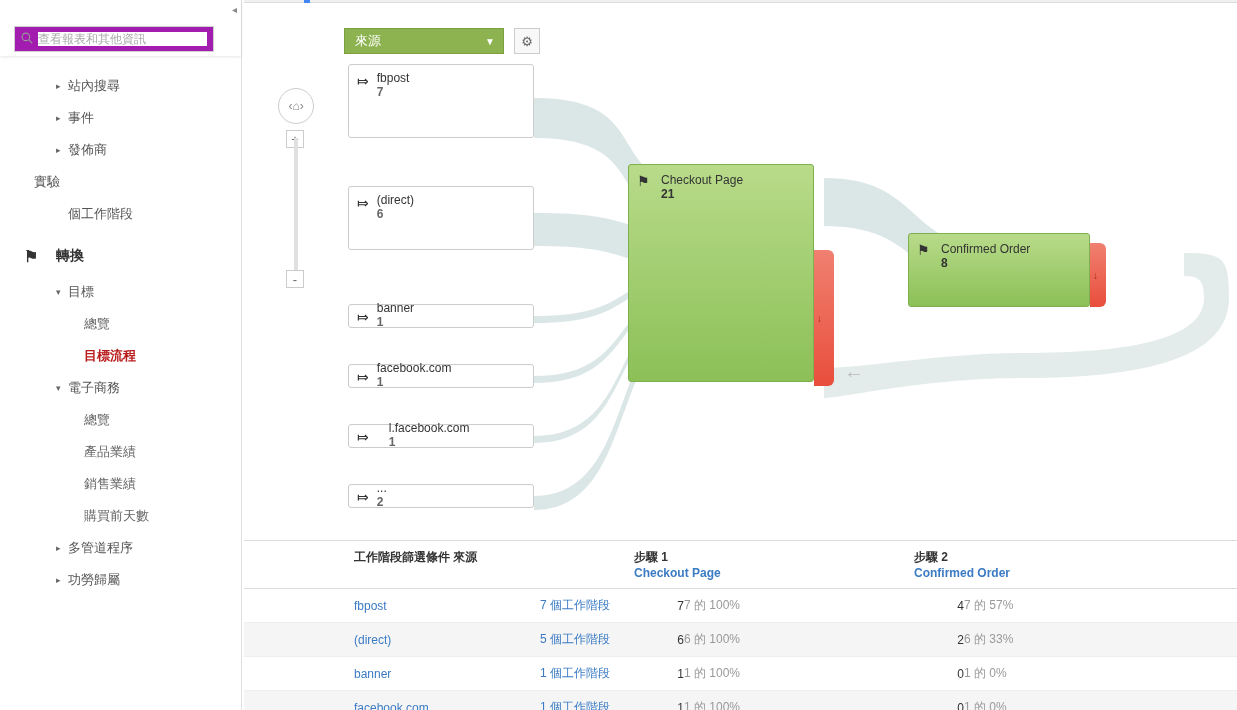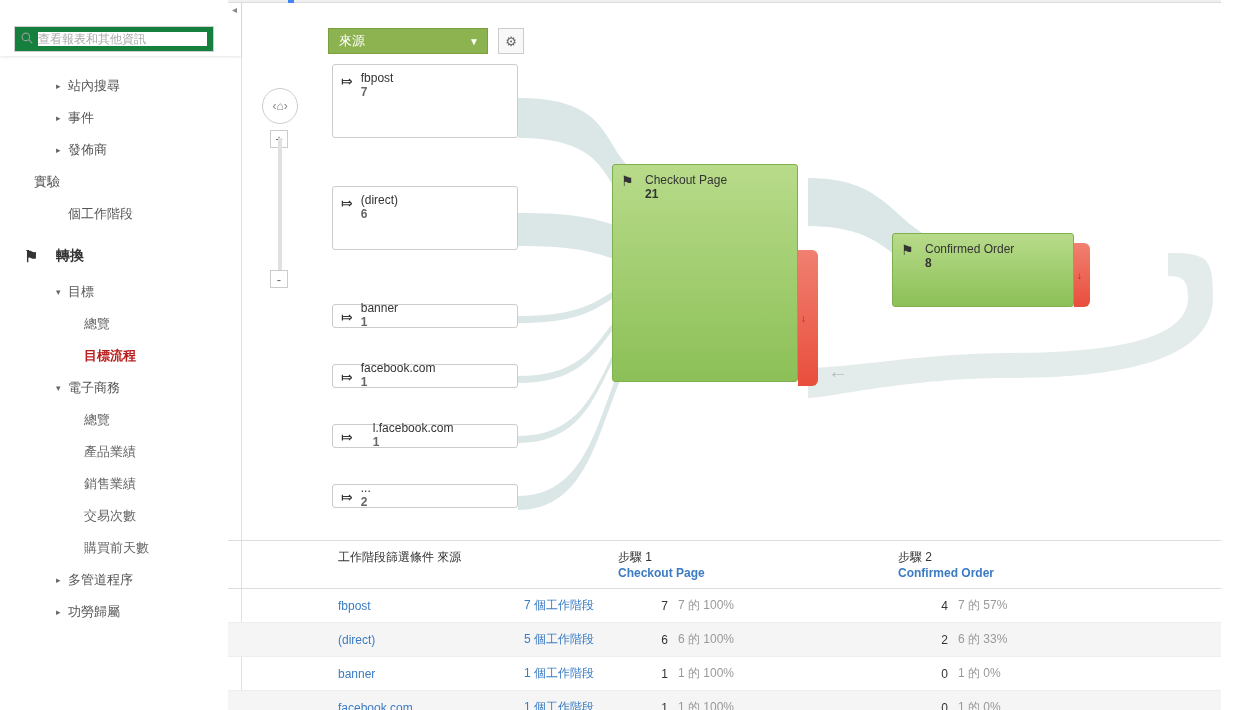--- a/index.html
+++ b/index.html
@@ -1,38 +1,38 @@
 <!DOCTYPE html>
 <html><head>
 <meta charset="utf-8">
 <style>
 * { box-sizing: border-box; margin: 0; padding: 0; }
 body { font-family: Arial, "Helvetica Neue", sans-serif; font-size: 13px; color: #333; background: #fff; width: 1237px; height: 710px; overflow: hidden; position: relative; }
 
 
 .sidebar { position: absolute; left: 0; top: 0; width: 242px; height: 710px; border-right: 1px solid #e0e0e0; background: #fff; }
 .sidebar-top { position: relative; height: 56px; background: #fff; box-shadow: 0 1px 3px rgba(0,0,0,0.1); }
-.search-box { position: absolute; left: 14px; top: 26px; width: 200px; height: 26px; border: 1px solid #d0d0d0; background: #15803d; display: flex; align-items: center; padding: 0 6px; }
+.search-box { position: absolute; left: 14px; top: 26px; width: 200px; height: 26px; border: 1px solid #d0d0d0; background: #a21caf; display: flex; align-items: center; padding: 0 6px; }
 .search-box .icon { color: #999; font-size: 12px; margin-right: 5px; }
 .search-box input { border: none; outline: none; width: 100%; font-size: 12px; color: #333; }
 .search-box input::placeholder { color: #aaa; }
 .collapse-handle { position: absolute; right: -1px; top: 4px; width: 10px; height: 16px; color: #888; font-size: 10px; cursor: pointer; }
 
 .nav { padding-top: 14px; }
 .nav-item { display: flex; align-items: center; padding: 7px 0 7px 70px; color: #555; font-size: 13px; cursor: pointer; position: relative; }
 .nav-item.lvl2 { padding-left: 68px; }
 .nav-item.lvl3 { padding-left: 84px; color: #666; }
 .nav-item .caret { position: absolute; left: 52px; font-size: 9px; color: #666; }
 .nav-item.lvl2 .caret { left: 56px; }
 .nav-item.section { padding-left: 56px; font-weight: bold; color: #333; font-size: 14px; margin-top: 10px; margin-bottom: 4px; }
 .nav-item.section .flag { position: absolute; left: 24px; font-size: 16px; }
 .nav-item.lvl3.active { font-weight: bold; color: #b91c1c; }
 
 
-.main { position: absolute; left: 228px; top: 0; width: 993px; height: 710px; }
+.main { position: absolute; left: 244px; top: 0; width: 993px; height: 710px; }
 .top-border { height: 3px; background: #f0f0f0; border-bottom: 1px solid #ddd; }
 .blue-tab { position: absolute; left: 60px; top: 0; width: 6px; height: 3px; background: #4285f4; }
 
 .toolbar { position: absolute; left: 100px; top: 28px; display: flex; align-items: center; }
 .dim-select { width: 160px; height: 26px; background: #8cb34f; border: 1px solid #7aa040; color: #fff; display: flex; align-items: center; padding: 0 10px; font-size: 13px; position: relative; cursor: pointer; }
 .dim-select .arrow { position: absolute; right: 8px; font-size: 10px; }
 .gear-btn { width: 26px; height: 26px; margin-left: 10px; border: 1px solid #ccc; background: #f8f8f8; display: flex; align-items: center; justify-content: center; color: #666; cursor: pointer; font-size: 13px; }
 
 
 .flow-area { position: absolute; left: 0; top: 58px; width: 993px; height: 480px; }
@@ -59,34 +59,34 @@
 
 .red-drop { position: absolute; background: linear-gradient(to bottom, #f08070, #e94e3c); border-radius: 0 6px 6px 0; }
 .red-drop .down-icon { color: #a02818; font-size: 10px; position: absolute; left: 3px; top: 50%; transform: translateY(-50%); }
 
 .back-arrow { position: absolute; color: #bbb; font-size: 20px; }
 
 
 .data-table { position: absolute; left: 0; top: 540px; width: 993px; border-top: 1px solid #ddd; }
 .dt-header { display: flex; border-bottom: 1px solid #ddd; }
 .dt-header .col { padding: 8px 10px; font-size: 12px; }
-.dt-header .col .ln1 { color: #333; font-weight: normal; }
+.dt-header .col .ln1 { color: #333; font-weight: bold; }
 .dt-header .col .ln2 { color: #3b7bc4; font-weight: bold; }
 .col1 { width: 380px; padding-left: 110px !important; }
 .col2 { width: 280px; }
 .col3 { width: 280px; }
 .dt-row { display: flex; border-bottom: 1px solid #eee; }
 .dt-row:nth-child(even) { background: #f5f5f5; }
 .dt-row .cell { padding: 8px 10px; font-size: 12px; display: flex; align-items: center; }
 .dt-row .c1 { width: 380px; padding-left: 110px; justify-content: space-between; padding-right: 14px; }
 .dt-row .c1 .link { color: #3b7bc4; }
 .dt-row .c1 .sess { color: #3b7bc4; }
 .dt-row .c2, .dt-row .c3 { width: 280px; }
 .dt-row .num { width: 50px; text-align: right; color: #333; }
-.dt-row .pct { margin-left: 10px; color: #999; }
+.dt-row .pct { color: #999; }
 </style>
 </head>
 <body>
 
 <div class="sidebar">
   <div class="sidebar-top">
     <div class="search-box">
       <span class="icon">
         <svg width="12" height="12" viewBox="0 0 16 16">
             <circle cx="6.5" cy="6.5" r="5" stroke="#999" stroke-width="1.5" fill="none"></circle>
@@ -141,23 +141,20 @@
     <div class="nav-item lvl3">
         <span>總覽</span>
       </div>
     <div class="nav-item lvl3">
         <span>產品業績</span>
       </div>
     <div class="nav-item lvl3">
         <span>銷售業績</span>
       </div>
     <div class="nav-item lvl3">
-        <span>交易次數</span>
-      </div>
-    <div class="nav-item lvl3">
         <span>購買前天數</span>
       </div>
 
     <div class="nav-item lvl2">
         <span class="caret">▸</span>
         <span>多管道程序</span>
       </div>
     <div class="nav-item lvl2">
         <span class="caret">▸</span>
         <span>功勞歸屬</span>

